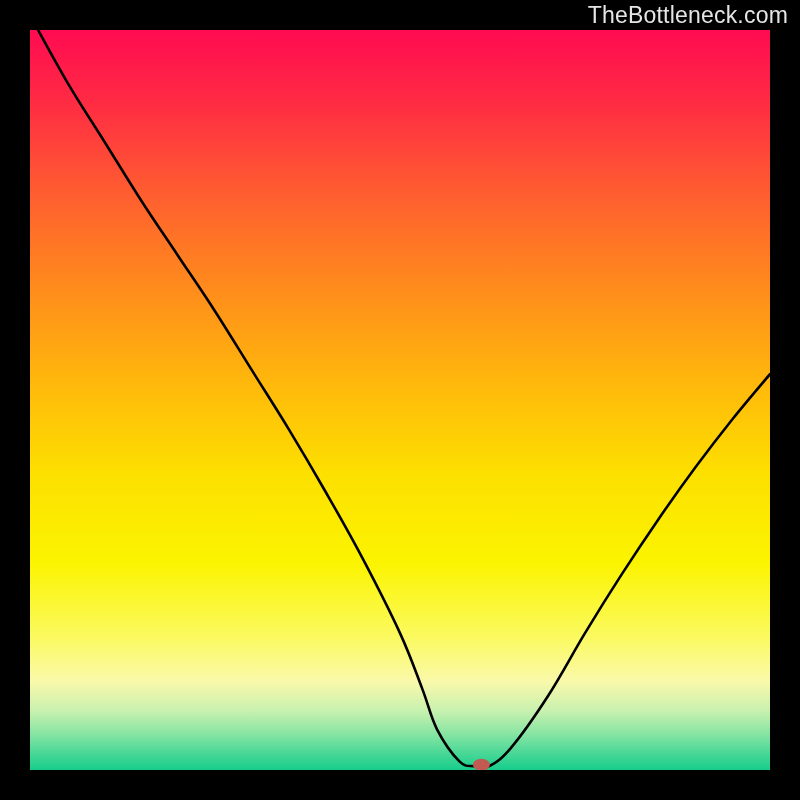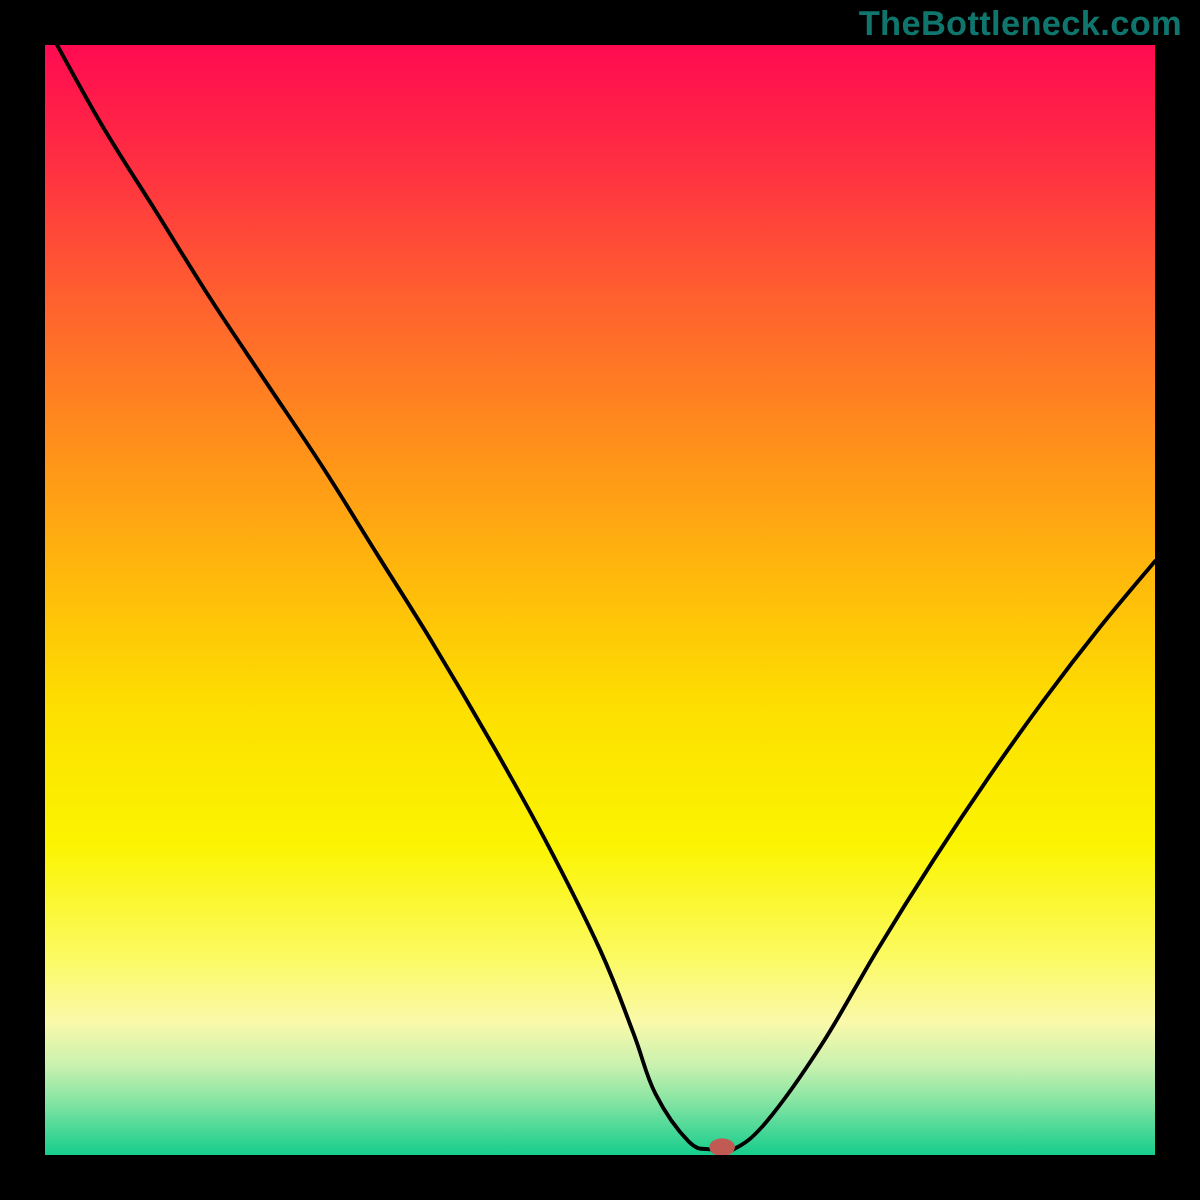--- a/index.html
+++ b/index.html
@@ -16,23 +16,23 @@
     left: 0;
     top: 0;
     width: 800px;
     height: 800px;
     background: #000;
   }
   .watermark {
     position: absolute;
     top: 2px;
     right: 12px;
-    color: #0f766e;
+    color: #e5e5e5;
     font-size: 23px;
-    font-weight: 700;
+    font-weight: 400;
     letter-spacing: 0.2px;
     user-select: none;
   }
   .plot-wrap {
     position: absolute;
     left: 30px;
     top: 30px;
     width: 740px;
     height: 740px;
   }

